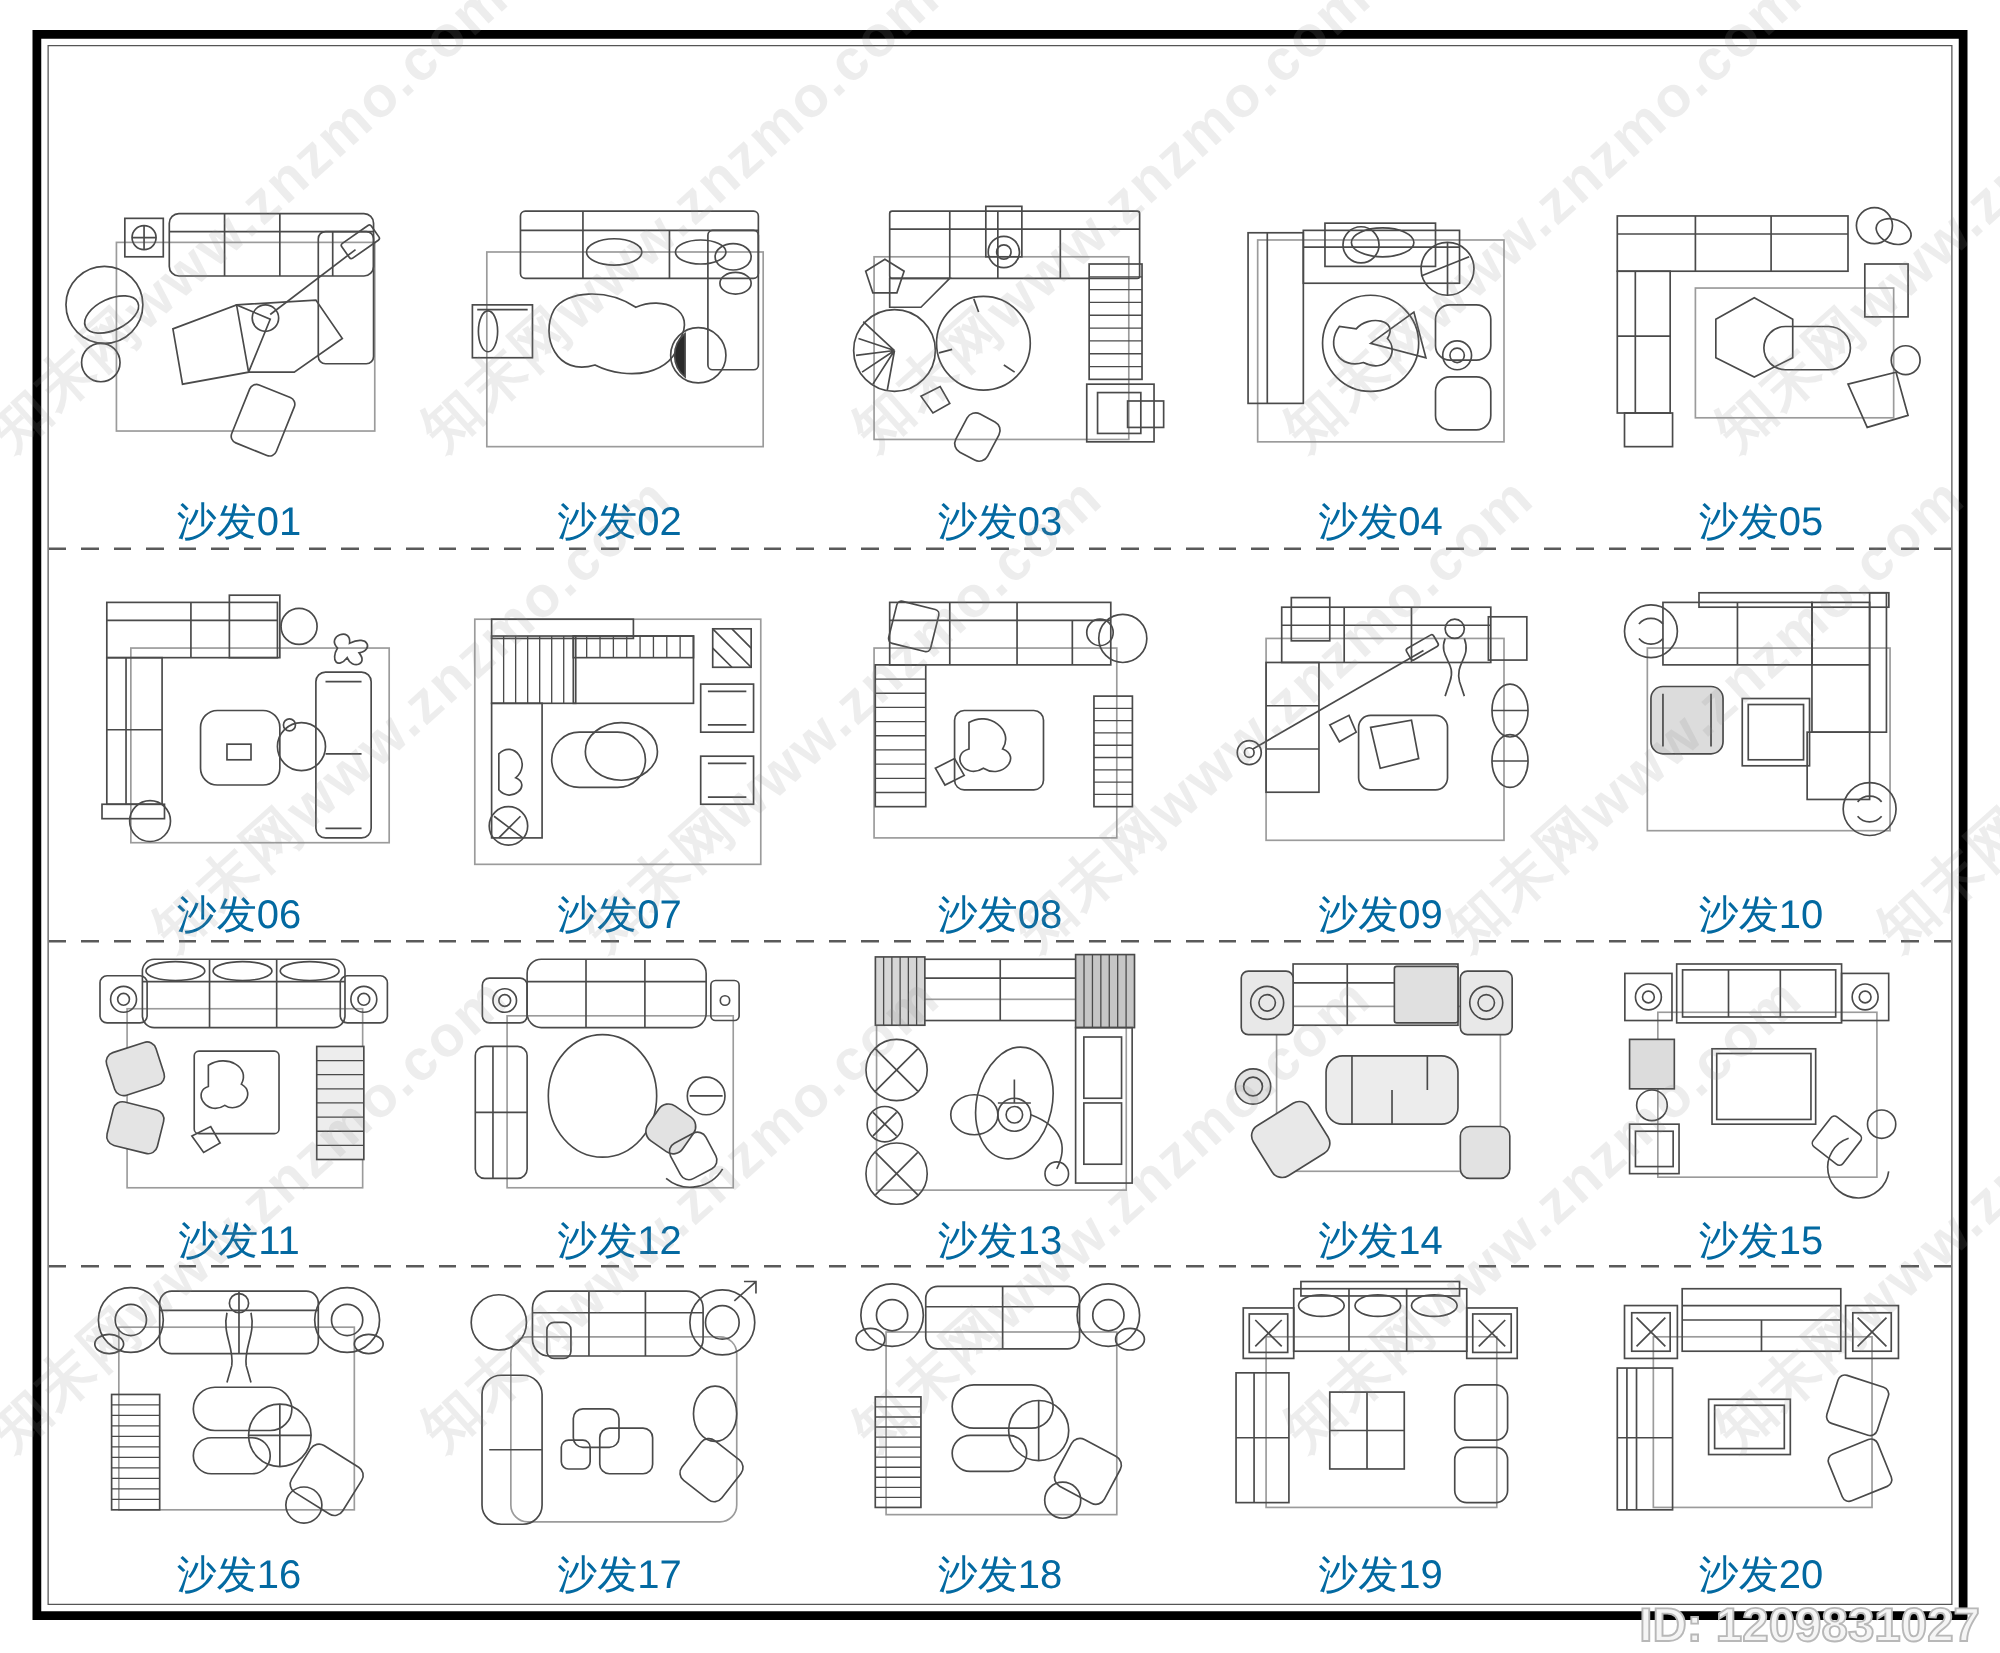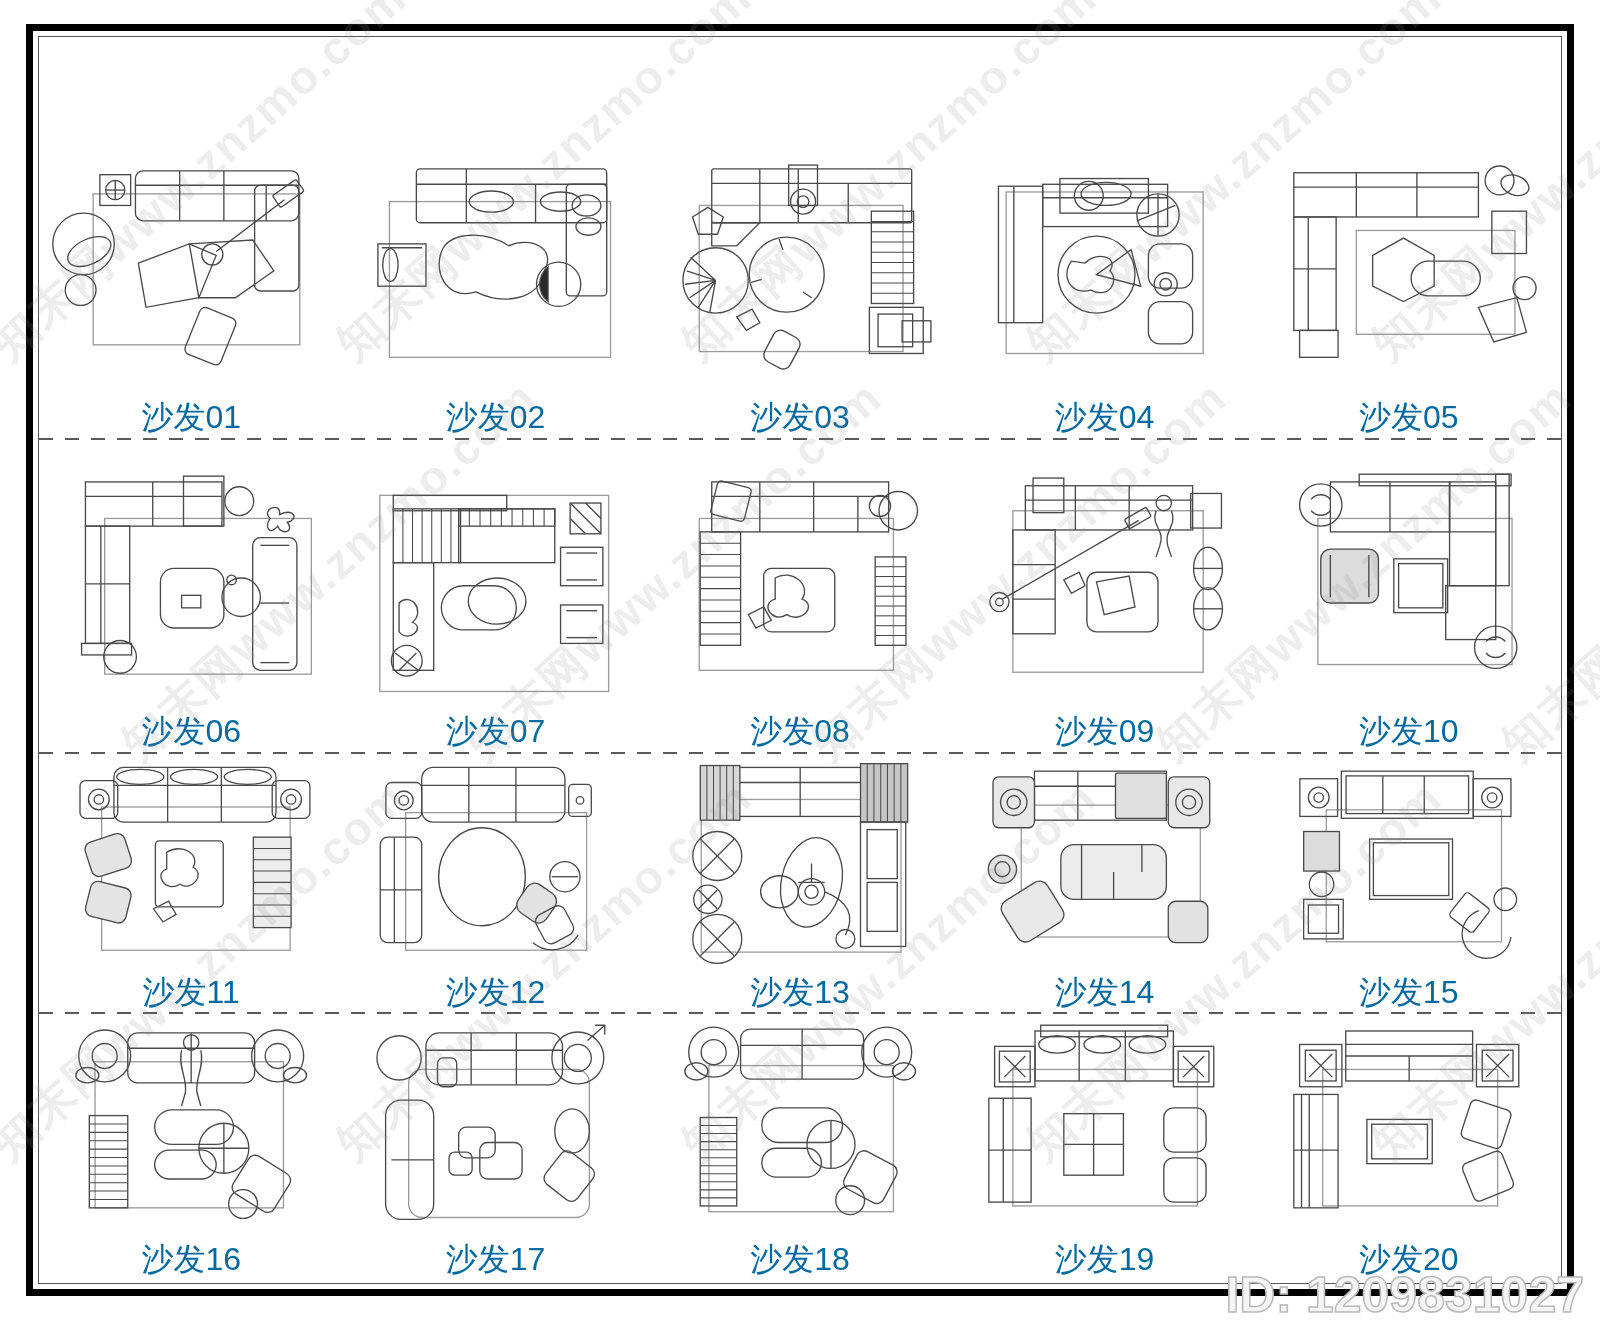--- a/index.html
+++ b/index.html
@@ -15,21 +15,21 @@
   .row-0{height:310px;} .row-1{height:312px;} .row-2{height:258px;} .row-3{height:266px;}
   .sep{height:2px;width:100%;background:repeating-linear-gradient(90deg,#5a5a5a 0 14px,transparent 14px 26px);margin:0;}
   .cell{flex:1 1 0;display:flex;flex-direction:column;align-items:center;justify-content:flex-end;min-width:0;padding:4px 2px 2px 2px;box-sizing:border-box;}
   .cell svg{flex:1 1 auto;width:96%;min-height:0;}
   .cell-label{font-size:32px;font-weight:400;color:#0369a1;line-height:34px;height:36px;white-space:nowrap;}
   #wm-layer{position:absolute;left:0;top:0;width:1600px;height:1322px;pointer-events:none;overflow:hidden;}
   .wm{position:absolute;font-size:46px;font-weight:700;white-space:nowrap;
     color:rgba(145,145,145,0.16);transform:rotate(-42deg);letter-spacing:2px;}
   #wm-logo{position:absolute;right:52px;bottom:64px;font-size:104px;font-weight:700;letter-spacing:8px;
     color:#f3f3f3;-webkit-text-stroke:2px #bdbdbd;line-height:1;}
-  #wm-id{position:absolute;right:16px;bottom:2px;font-size:50px;font-weight:700;
+  #wm-id{position:absolute;right:16px;bottom:2px;font-size:38px;font-weight:700;
     color:#f5f5f5;-webkit-text-stroke:1.5px #b8b8b8;line-height:1;white-space:nowrap;}
 </style>
 </head>
 <body>
 
 <div id="sheet">
   <div id="frame"></div>
   <div id="frame-inner"></div>
   <div id="grid">
     <div class="row row-0">

